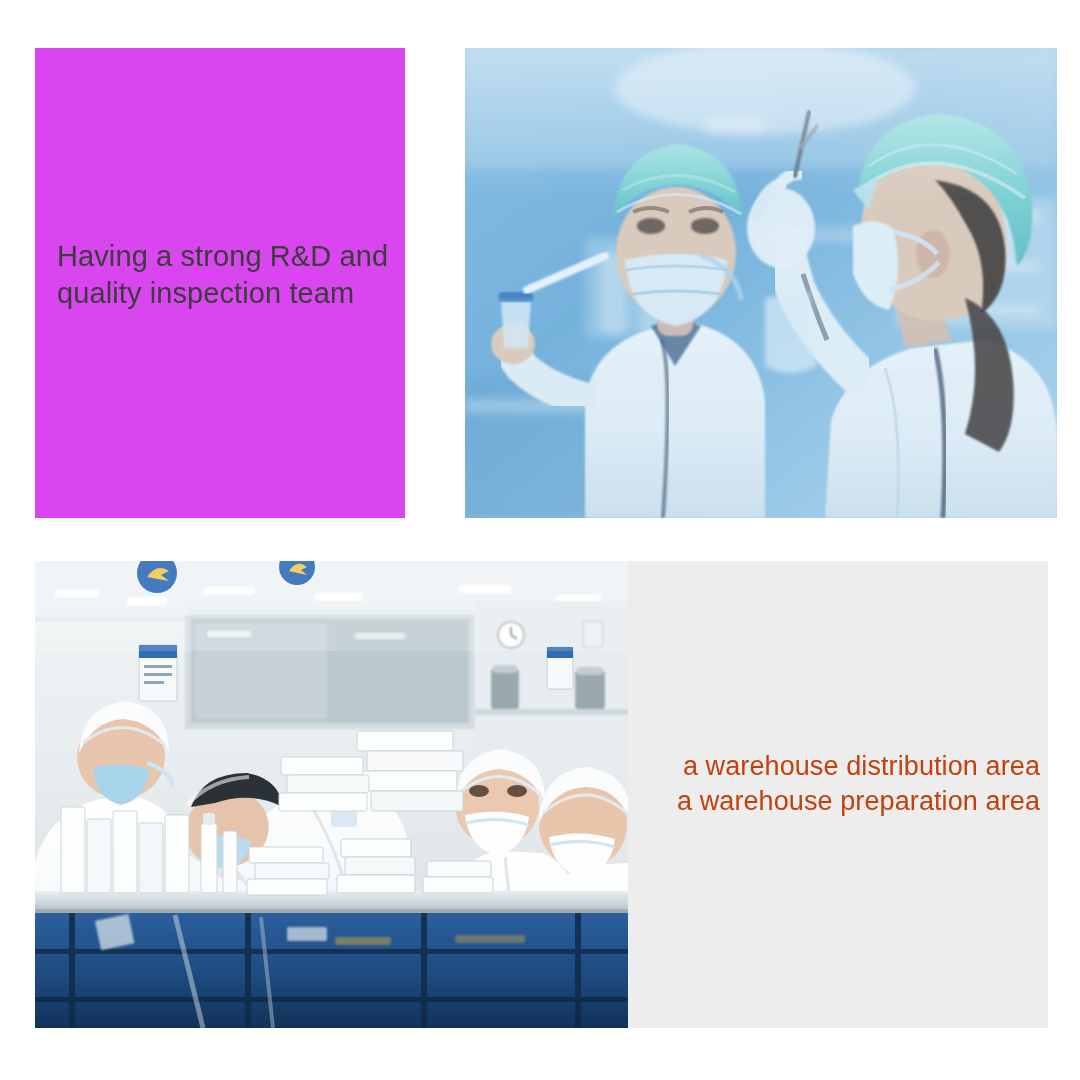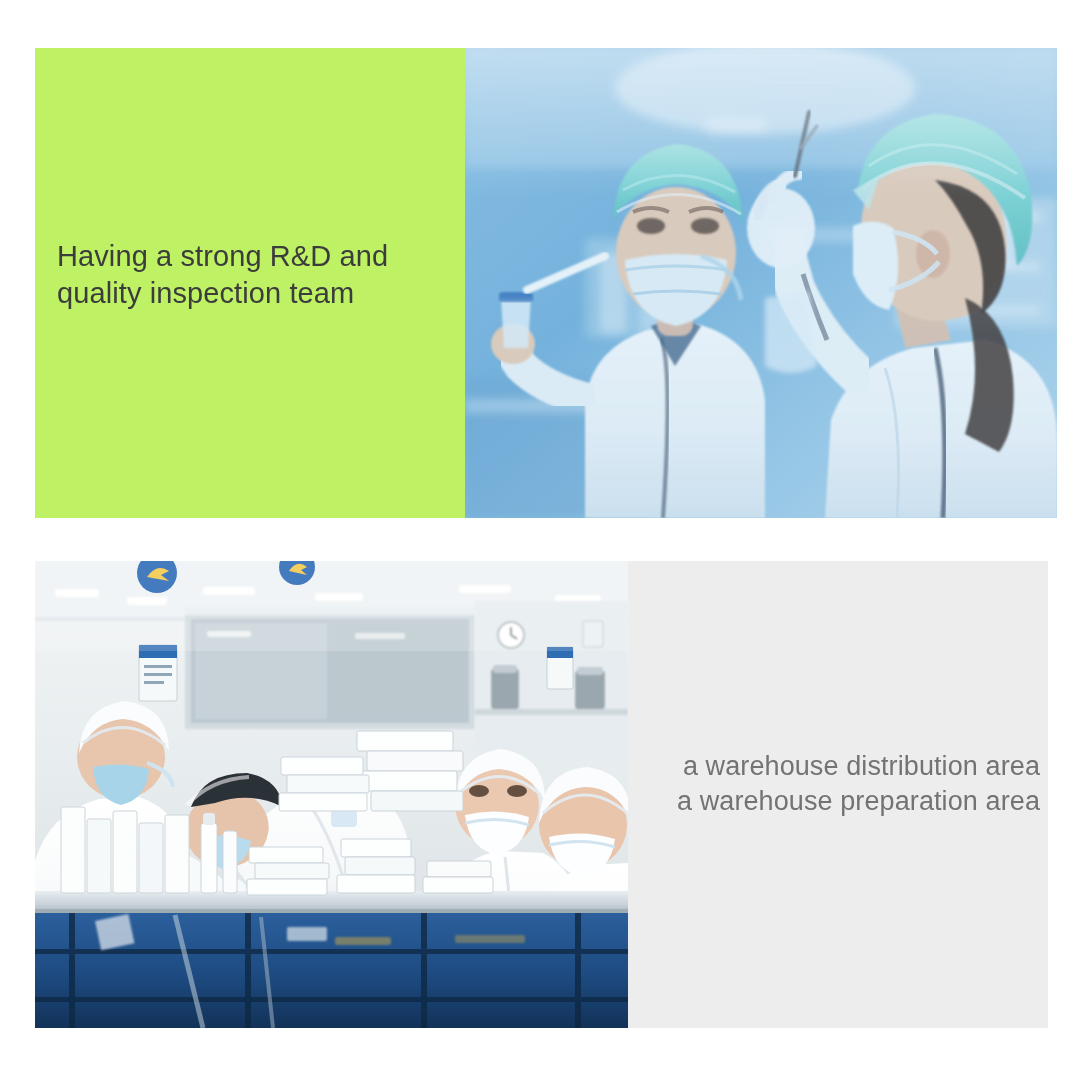--- a/index.html
+++ b/index.html
@@ -21,23 +21,23 @@
     position: absolute;
     left: 35px;
     top: 48px;
     width: 1022px;
     height: 470px;
   }
   .top-caption-panel {
     position: absolute;
     left: 0;
     top: 0;
-    width: 430px;
+    width: 370px;
     height: 470px;
-    background: #bef264;
+    background: #d946ef;
   }
   .top-caption-text {
     position: absolute;
     left: 22px;
     top: 190px;
     width: 400px;
     color: #3c3c3c;
     font-size: 29px;
     line-height: 1.28;
     font-weight: 300;
@@ -79,21 +79,21 @@
     width: 420px;
     height: 467px;
     background: #ededed;
   }
   .bottom-caption-text {
     position: absolute;
     right: 8px;
     top: 188px;
     width: 410px;
     text-align: right;
-    color: #737373;
+    color: #c2410c;
     font-size: 27px;
     line-height: 1.30;
     font-weight: 300;
     letter-spacing: 0.1px;
     white-space: pre-line;
   }
 
   .photo-svg { display: block; width: 100%; height: 100%; }
 </style>
 </head>

